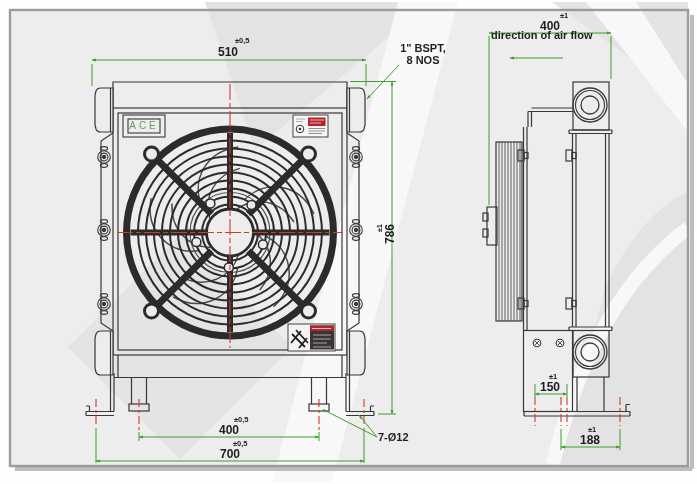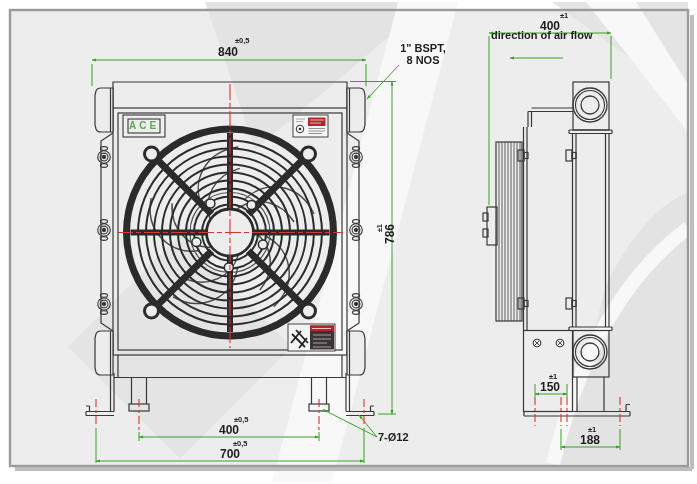--- a/index.html
+++ b/index.html
@@ -6,21 +6,21 @@
   body{width:697px;height:484px;position:relative;overflow:hidden;
        font-family:"Liberation Sans", sans-serif;}
   .stage{position:absolute;left:0;top:0;width:697px;height:484px;}
   svg.draw{position:absolute;left:0;top:0;}
   .num{position:absolute;font-weight:bold;font-size:12px;color:#1d1d1d;
        text-align:center;white-space:nowrap;line-height:12px;}
   .tol{position:absolute;font-weight:bold;font-size:7.5px;color:#1d1d1d;
        white-space:nowrap;line-height:8px;}
   .callout{position:absolute;font-weight:bold;font-size:11px;color:#1f1f1f;
        text-align:center;line-height:12px;white-space:nowrap;}
-  .brand{position:absolute;font-weight:bold;font-size:10px;color:#5fa653;
+  .brand{position:absolute;font-weight:normal;font-size:10px;color:#5fa653;
        letter-spacing:3px;text-align:center;line-height:14px;}
   .rot{position:absolute;display:flex;flex-direction:column;align-items:flex-end;
        transform:rotate(-90deg);}
   .rot .num,.rot .tol{position:static;}
 </style>
 </head>
 <body>
 
 <div class="stage">
 <svg class="draw" width="697" height="484" viewBox="0 0 697 484">
@@ -316,21 +316,21 @@
       <path d="M561,447 H620" marker-start="url(#ag)" marker-end="url(#ag)"></path>
     </g>
   </g>
 
   <g>
     <path d="M692,15 V469 M15,469 H692" stroke="#bdbdbd" stroke-width="4" fill="none"></path>
     <rect x="10" y="10" width="678" height="456" fill="none" stroke="#9b9b9b" stroke-width="2.4"></rect>
   </g>
 </svg>
 
-<span class="num" style="left:212px;top:46px;width:32px">840</span>
+<span class="num" style="left:212px;top:46px;width:32px">510</span>
 <span class="tol" style="left:235px;top:37px">±0,5</span>
 
 <div class="rot" style="left:366px;top:234px;width:46px;height:26px">
   <span class="tol">±1</span>
   <span class="num">786</span>
 </div>
 
 <span class="num" style="left:213px;top:424px;width:32px">400</span>
 <span class="tol" style="left:234px;top:416px">±0,5</span>
 

